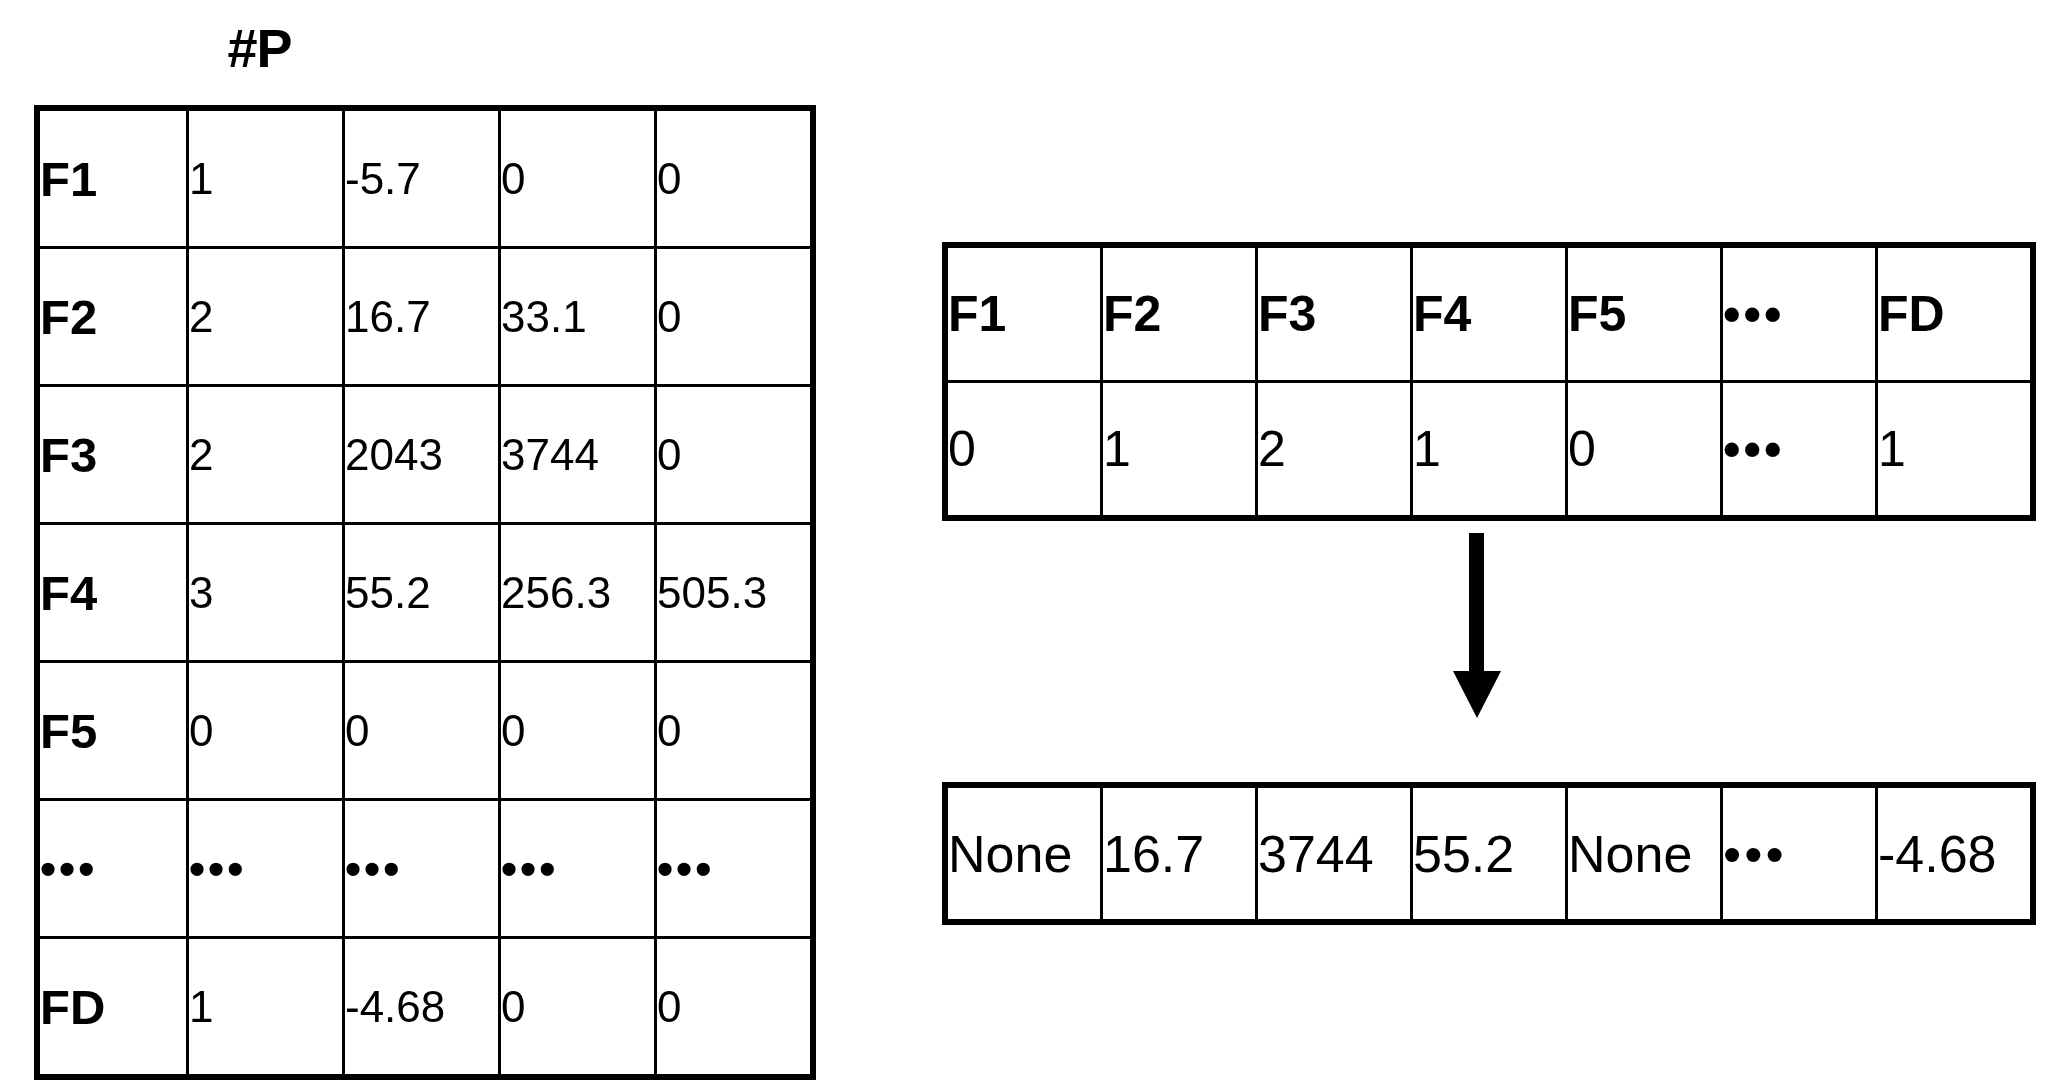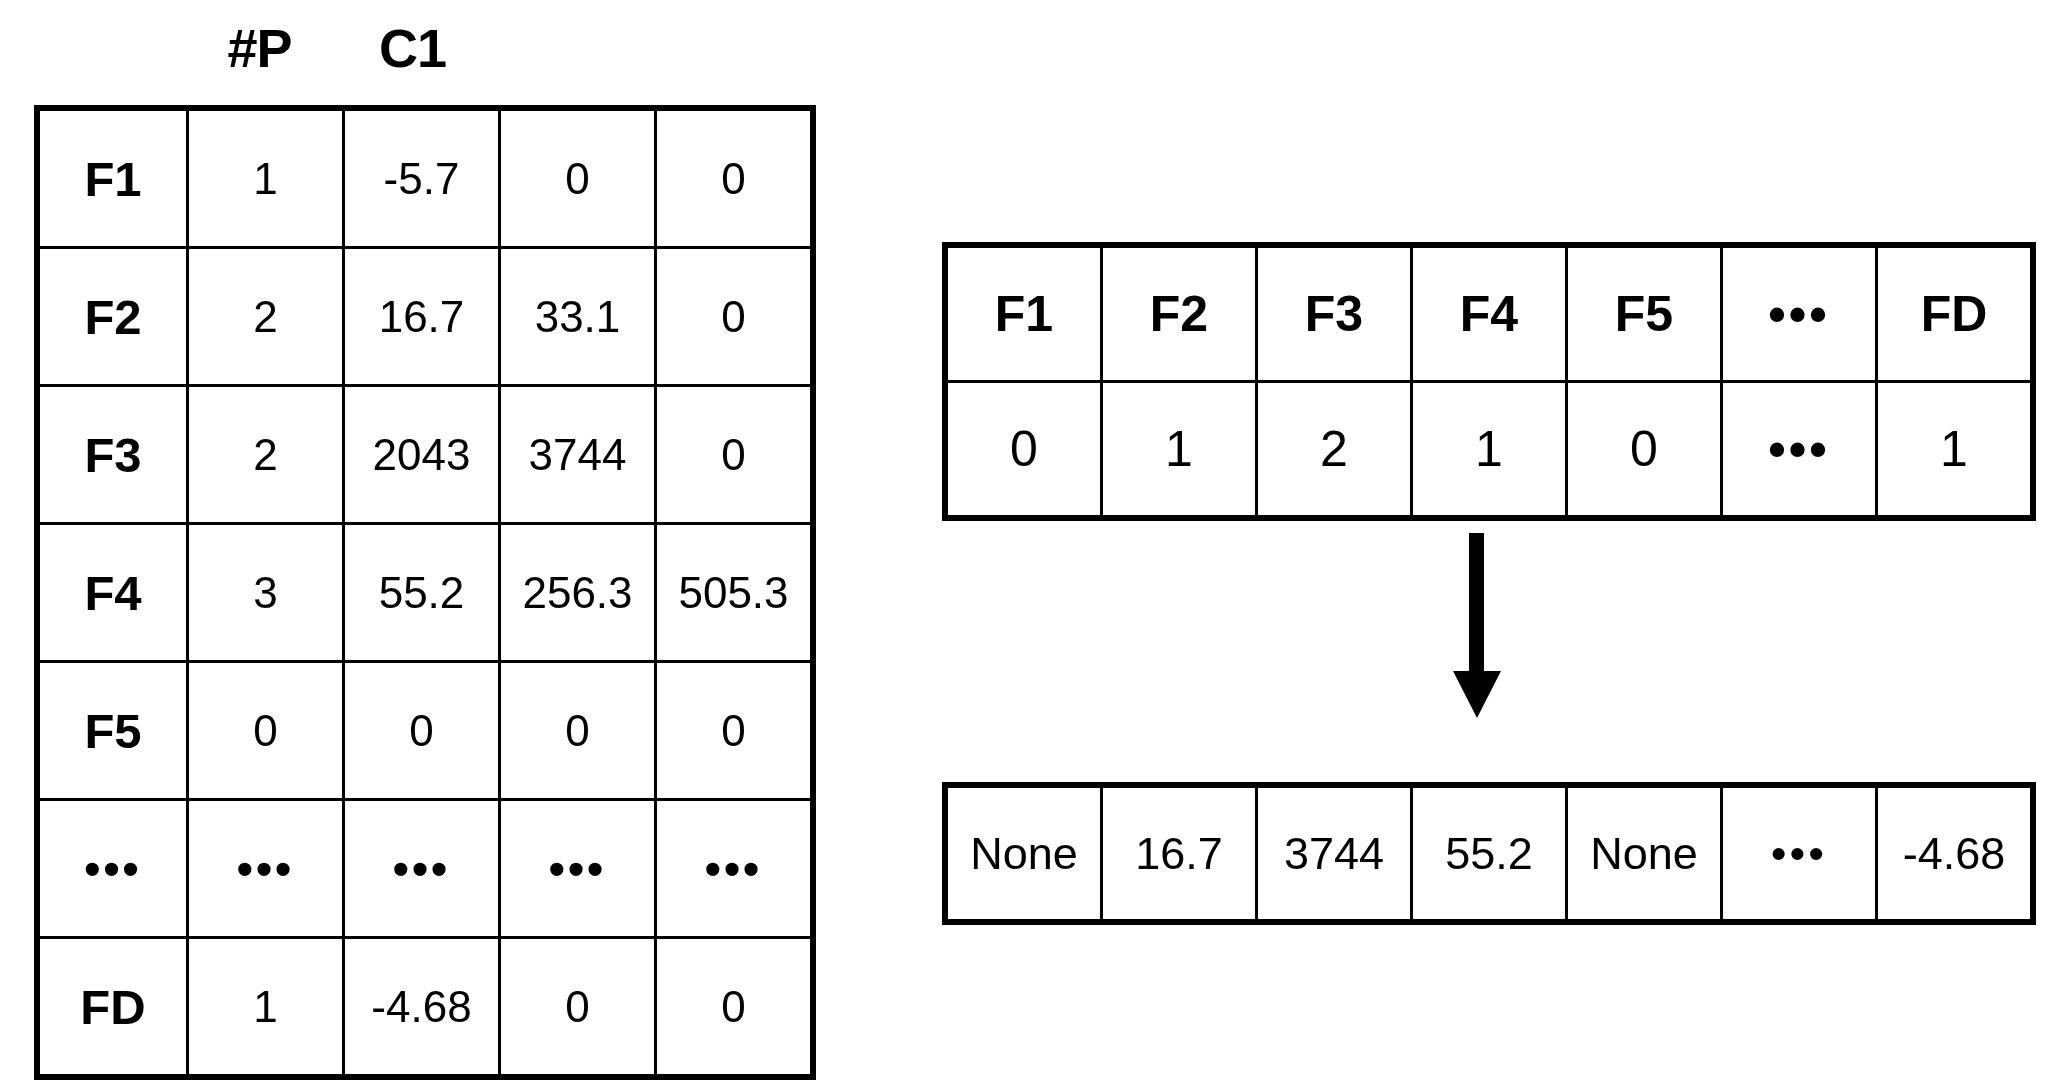--- a/index.html
+++ b/index.html
@@ -18,21 +18,20 @@
 
   
   .grid {
     position: absolute;
     border-collapse: collapse;
     table-layout: fixed;
     background: #ffffff;
   }
   .grid td {
     border: 3px solid #000000;
-    text-align: center;
     vertical-align: middle;
     font-weight: 400;
     color: #000000;
     padding: 0;
     background: #ffffff;
   }
   .grid.outer-heavy {
     outline: 5px solid #000000;
     outline-offset: -2px;
   }
@@ -111,32 +110,31 @@
   
   #right-bottom-table {
     left: 945px;
     top: 785px;
     width: 1063px;
     height: 133px;
   }
   #right-bottom-table td {
     width: 152px;
     height: 131px;
-    font-size: 45px;
+    font-size: 52px;
     font-weight: 400;
     white-space: nowrap;
   }
 </style>
 </head>
 <body>
 
 <div id="left-header-row">
   <div class="hcell spacer"></div>
   <div class="hcell col">#P</div>
-  <div class="hcell col">C1</div>
 </div>
 
 <table class="grid outer-heavy" id="left-table">
   <tbody>
     <tr>
       <td class="rowlabel">F1</td>
       <td class="val">1</td>
       <td class="val">-5.7</td>
       <td class="val">0</td>
       <td class="val">0</td>

